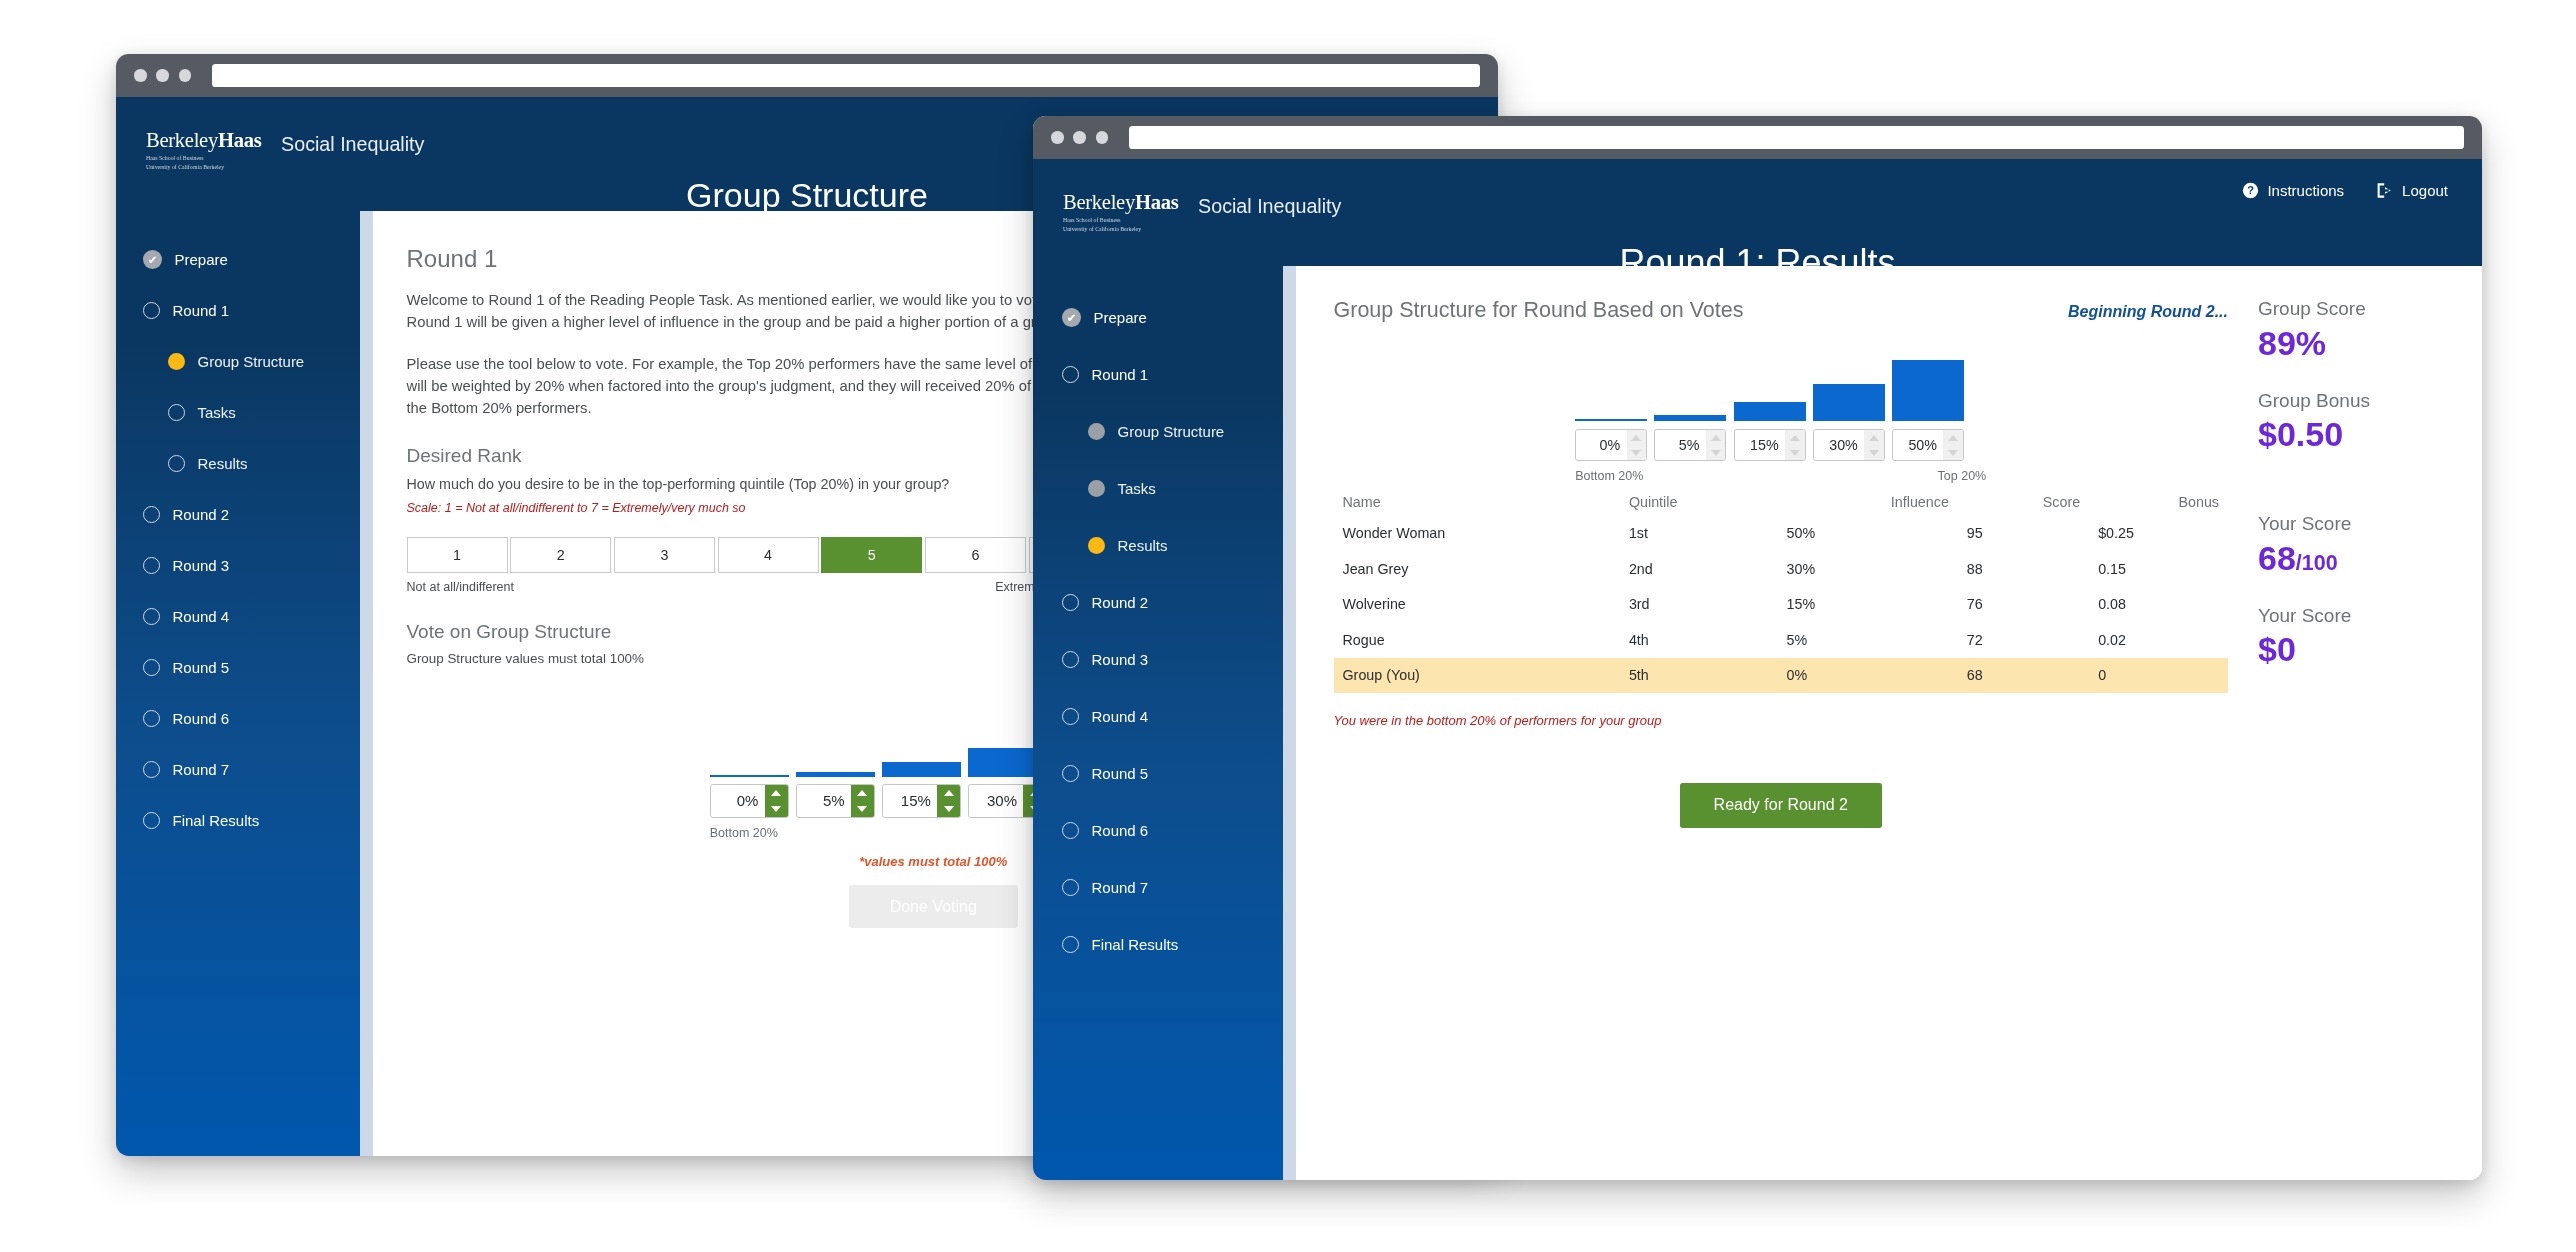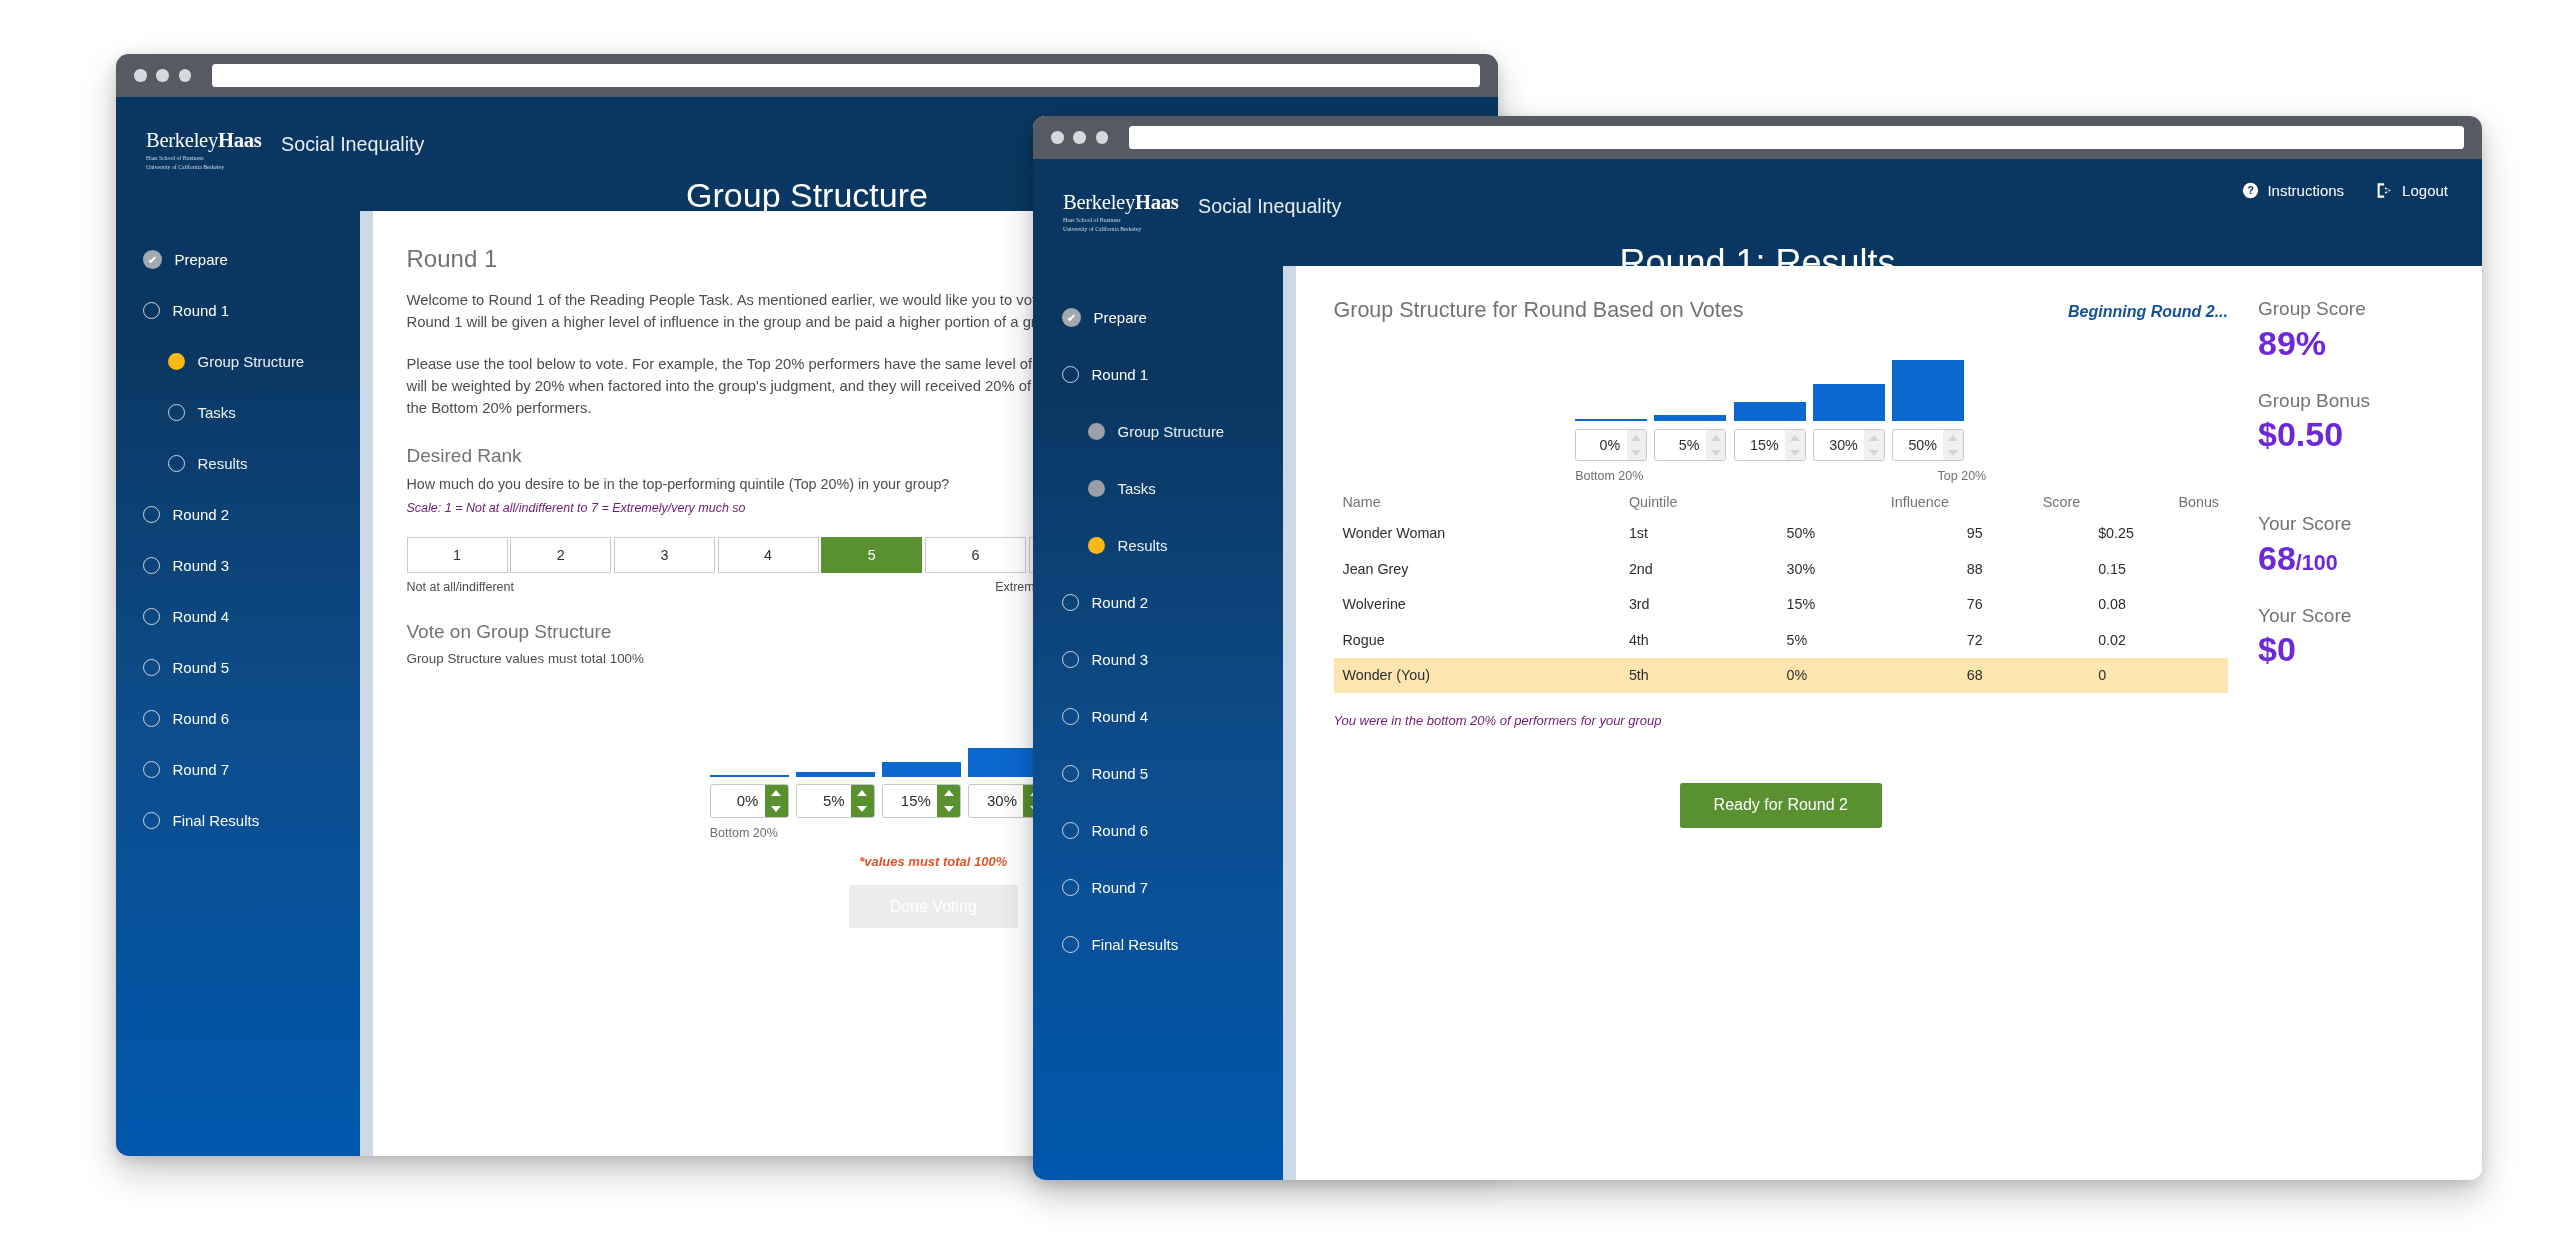--- a/index.html
+++ b/index.html
@@ -133,21 +133,21 @@
     background: #ffffff;
     position: relative;
     min-width: 0;
     display: flex;
   }
   .content-gutter { background: #cdd9e6; flex: none; }
   .card { background: #ffffff; flex: 1; min-width: 0; position: relative; }
 
   h2.sec { color: #6f7378; font-weight: 400; }
   .sec-sub { color: #4a4d51; }
-  .muted-note { color: #701a75; font-style: italic; }
+  .muted-note { color: #b91c1c; font-style: italic; }
 
   
   .bars { display: flex; align-items: flex-end; }
   .bar { background: #0a68ce; flex: none; }
   .spin-row { display: flex; }
   .spinner {
     display: flex;
     border: 0.9px solid #c4c7ca;
     border-radius: 2.7px;
     background: #ffffff;
@@ -644,21 +644,21 @@
                       <td>0.08</td>
                     </tr>
                     <tr>
                       <td class="l">Rogue</td>
                       <td class="l">4th</td>
                       <td>5%</td>
                       <td>72</td>
                       <td>0.02</td>
                     </tr>
                     <tr class="you">
-                      <td class="l">Wonder (You)</td>
+                      <td class="l">Group (You)</td>
                       <td class="l">5th</td>
                       <td>0%</td>
                       <td>68</td>
                       <td>0</td>
                     </tr>
                   </tbody>
               </table>
 
               <div class="muted-note" style="font-size:13px;margin-top:19.7px;">You were in the bottom 20% of performers for your group</div>
 

